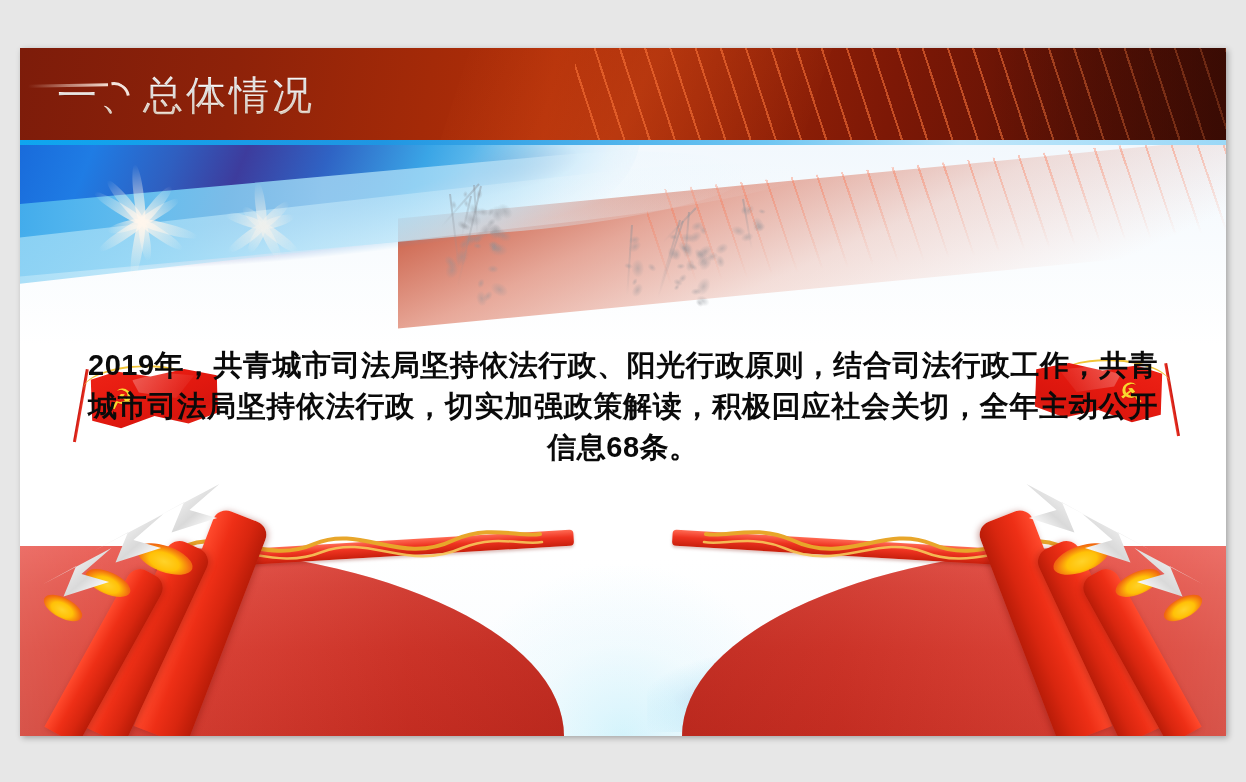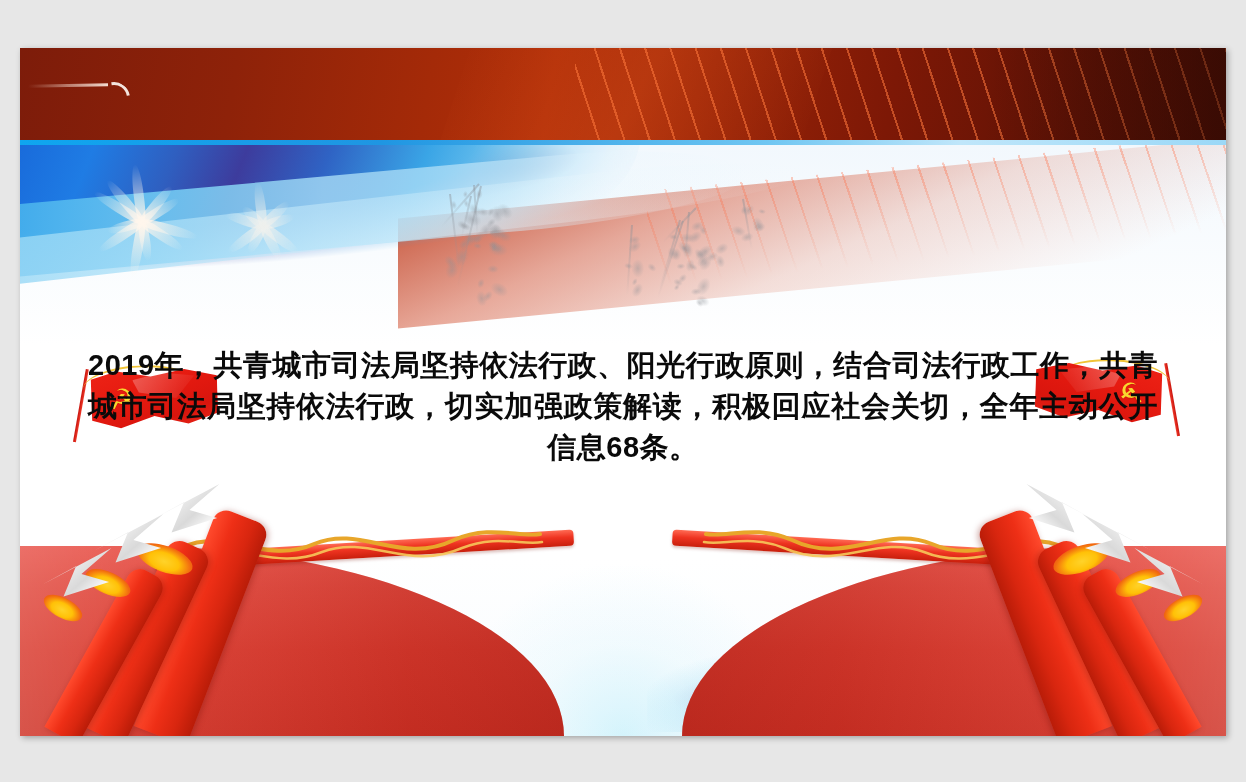--- a/index.html
+++ b/index.html
@@ -330,20 +330,21 @@
 <body>
 
 <div id="slide">
 
   <div class="header-band">
     <div class="header-diag-wash"></div>
     <div class="header-stripes"></div>
     <div class="header-dark-right"></div>
     <div class="header-glint"></div>
     <div class="header-swirl"></div>
+    <div class="title-text">一、总体情况</div>
   </div>
   <div class="blue-rule"></div>
 
   <div class="body-area">
 
     <div class="red-bleed"></div>
     <div class="red-bleed-stripes"></div>
     <div class="purple-smudge"></div>
 
     <div class="blue-swoosh"></div>

